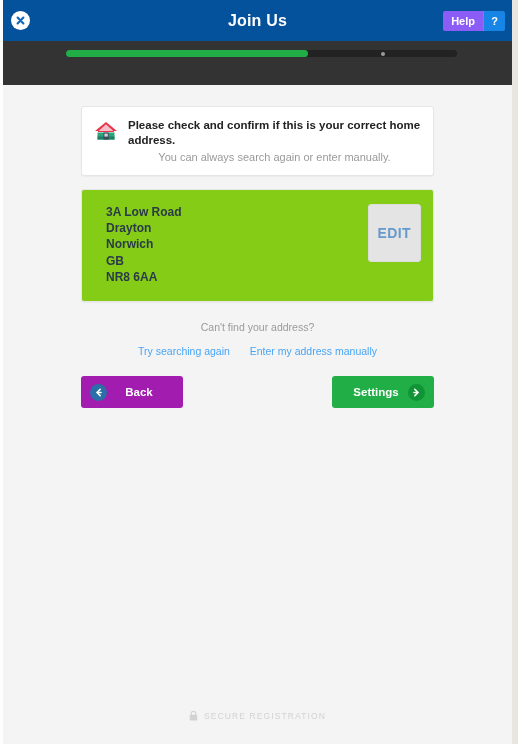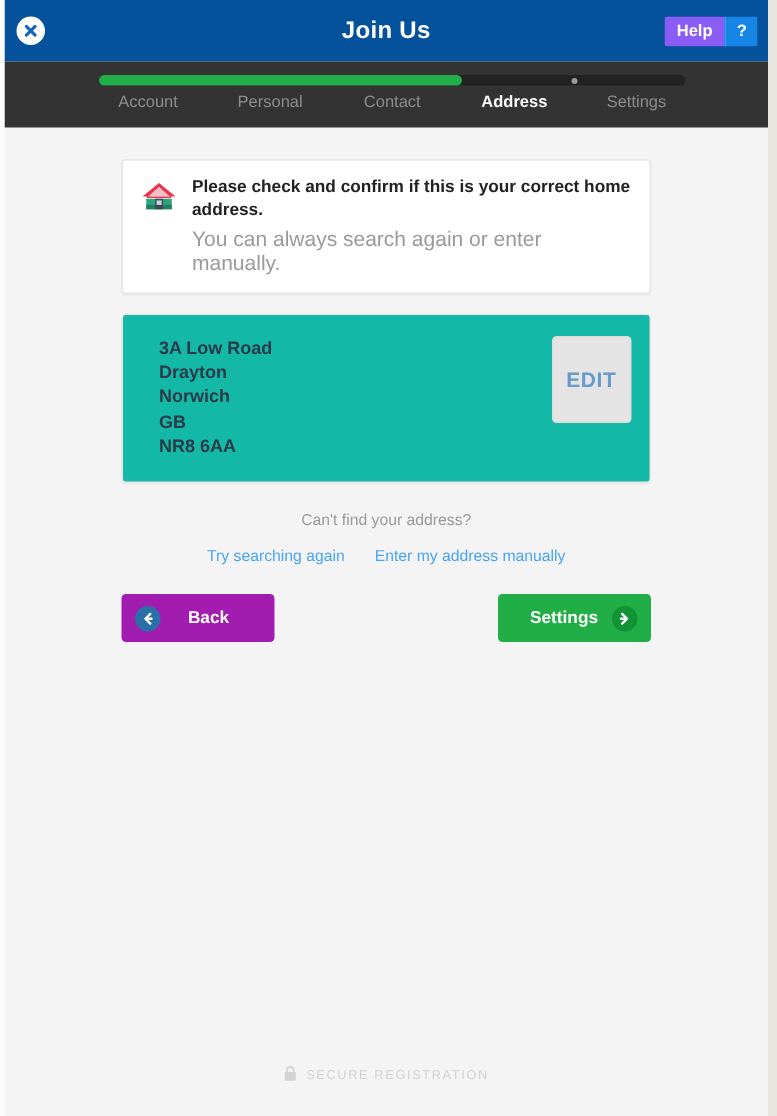--- a/index.html
+++ b/index.html
@@ -157,28 +157,29 @@
     flex: none;
     margin-top: 2px;
   }
   .alert-title {
     font-size: 11.5px;
     font-weight: bold;
     color: #222222;
     line-height: 1.3;
   }
   .alert-sub {
-    font-size: 14px;
+    font-size: 11px;
     color: #9a9a9a;
     margin-top: 3px;
+    text-align: center;
   }
 
   .address-card {
     margin-top: 13px;
-    background: #14b8a6;
+    background: #84cc16;
     border: 1px solid #e6e6e6;
     border-radius: 3px;
     box-shadow: 0 1px 1px rgba(0,0,0,0.04);
     padding: 14px 13px 16px 24px;
     position: relative;
     min-height: 80px;
   }
   .addr-line {
     font-size: 12px;
     font-weight: bold;
@@ -288,27 +289,20 @@
       <div class="help-main">Help</div>
       <div class="help-q">?</div>
     </div>
   </div>
 
   <div class="stepper">
     <div class="track">
       <div class="track-fill" id="track-fill" style="width: 62%;"></div>
       <div class="track-dot" id="track-dot" style="left: 80.5%;"></div>
     </div>
-    <div class="steps" id="steps">
-        <div class="step-label">Account</div>
-        <div class="step-label">Personal</div>
-        <div class="step-label">Contact</div>
-        <div class="step-label active">Address</div>
-        <div class="step-label">Settings</div>
-      </div>
   </div>
 
   <div class="content">
 
     <div class="alert">
       <svg class="house-icon" viewBox="0 0 24 22">
         <path d="M12 2 L23 11 L20 11 L20 12 L4 12 L4 11 L1 11 Z" fill="#e8344a"></path>
         <path d="M12 4.6 L19.2 11 L4.8 11 Z" fill="#ffffff"></path>
         <path d="M12 4.6 L19.2 11 L4.8 11 Z" fill="#f2889a" opacity="0.55"></path>
         <rect x="3.5" y="12.5" width="17" height="7" fill="#2fa37e"></rect>

